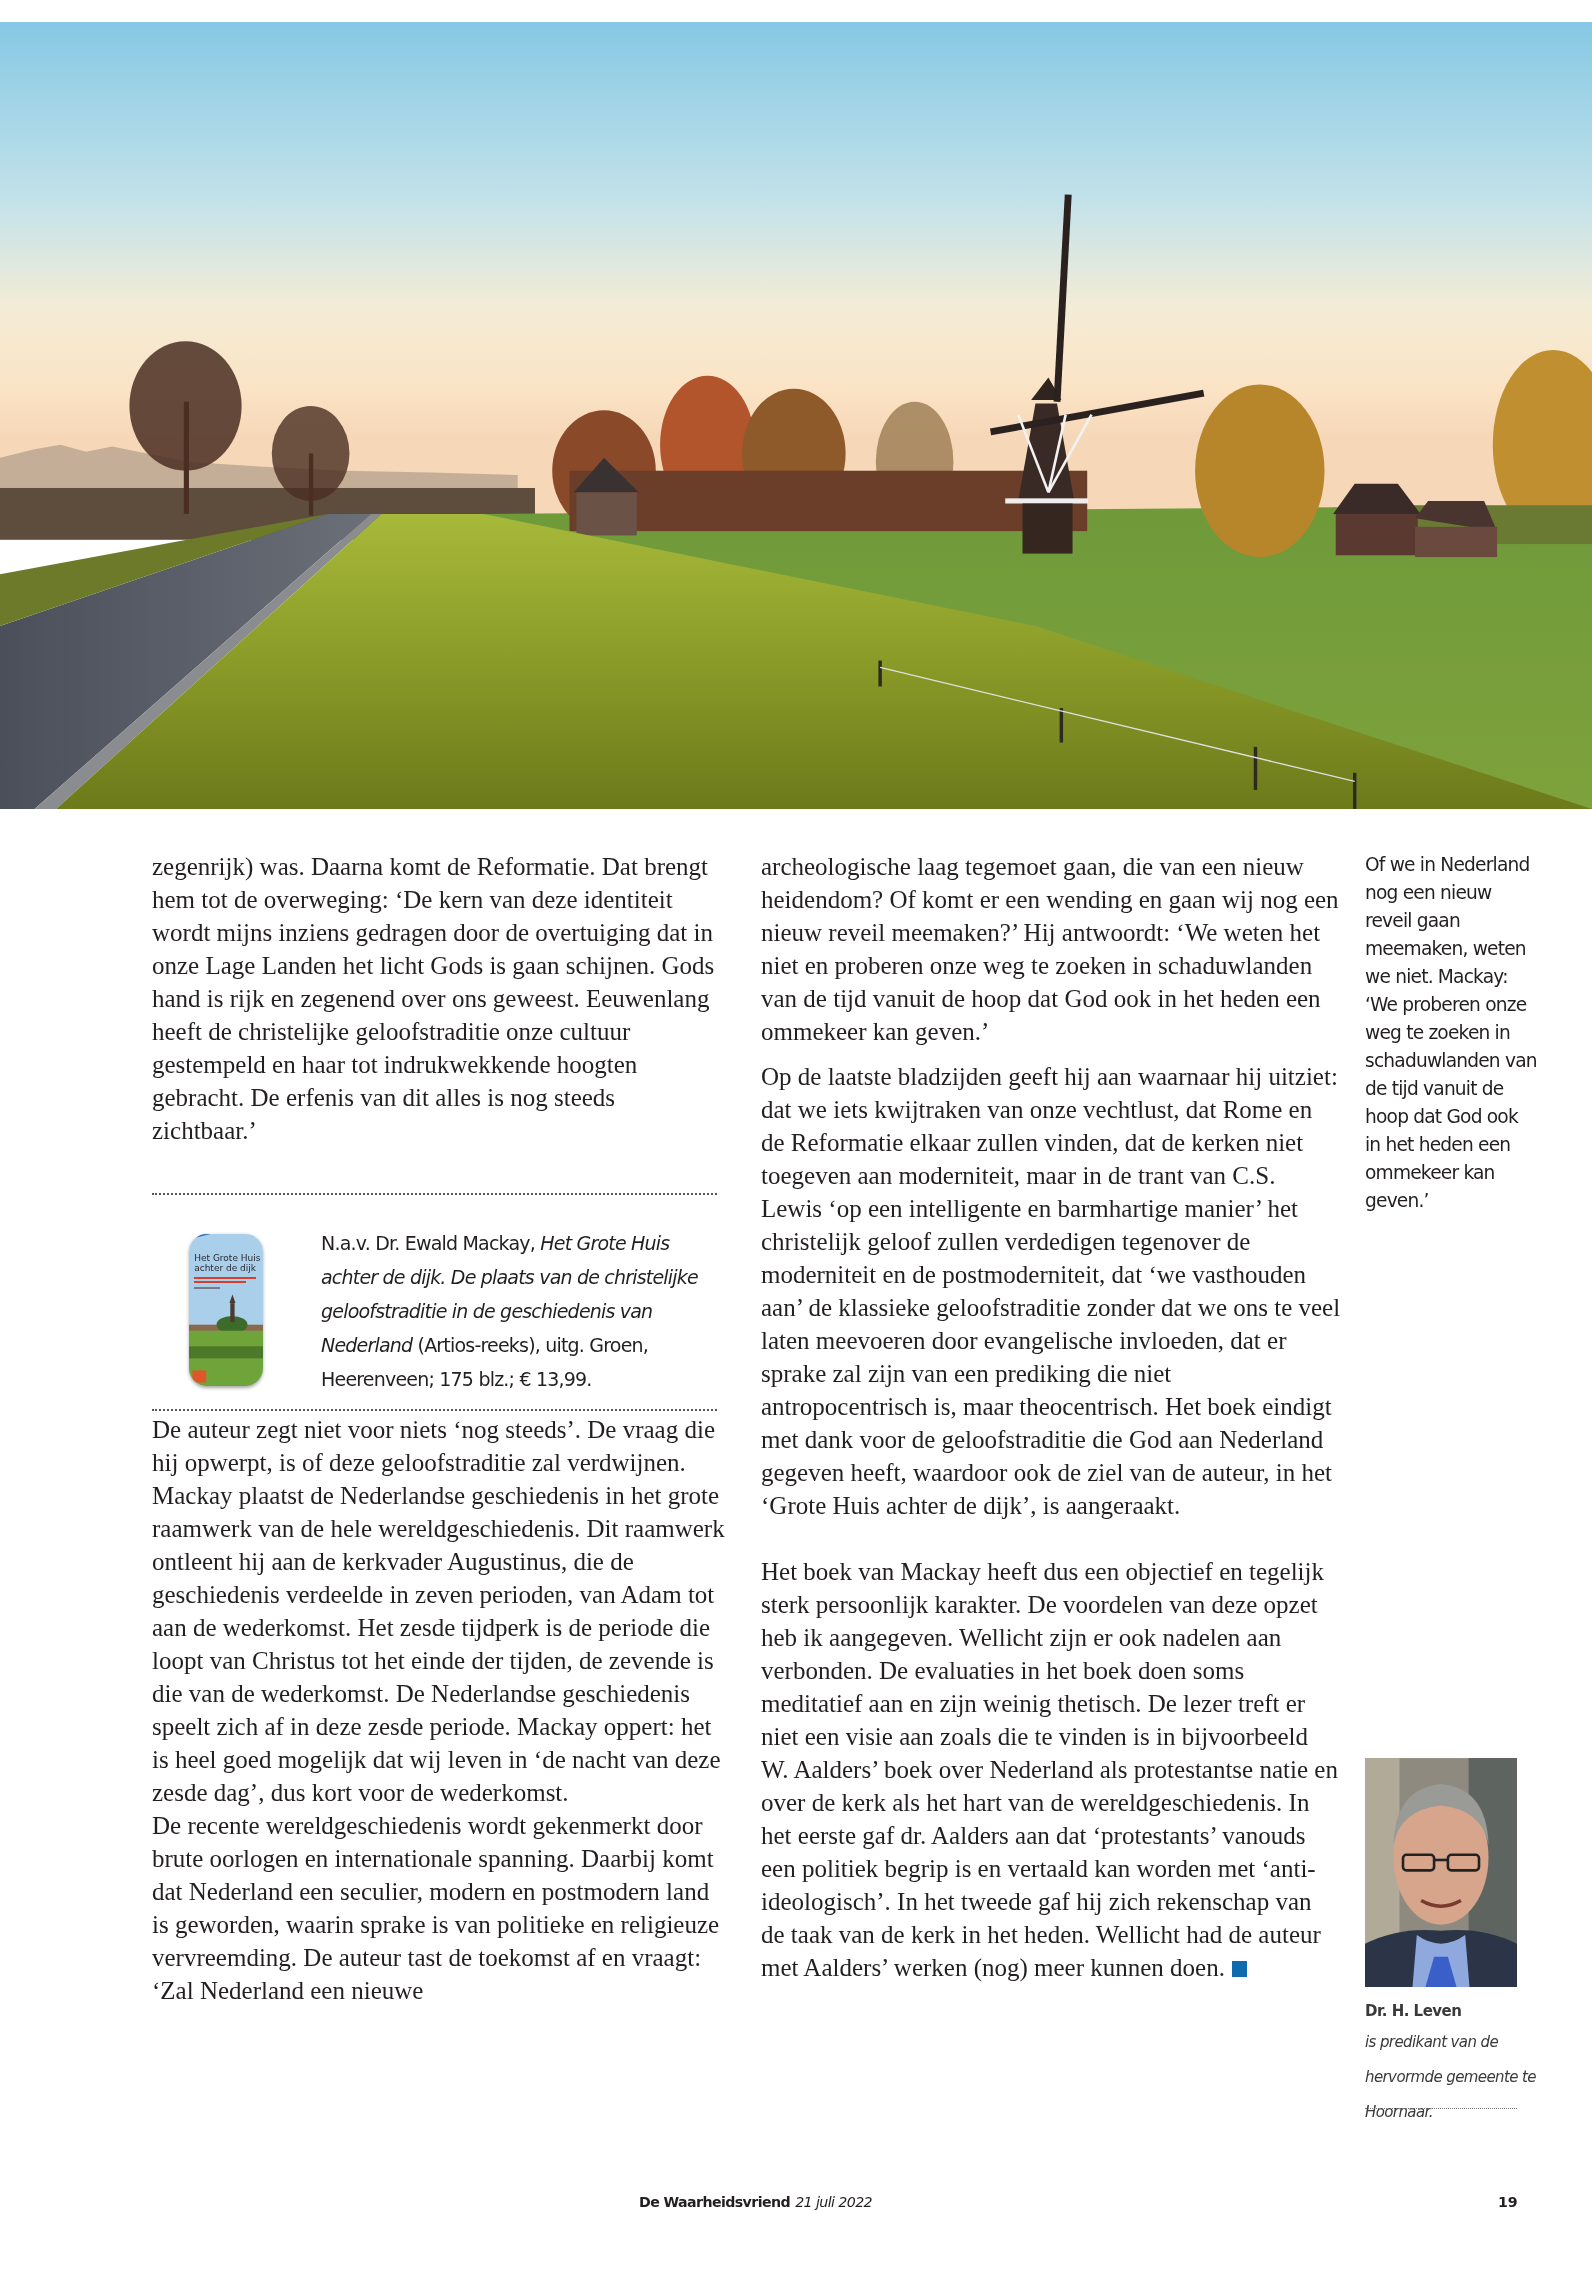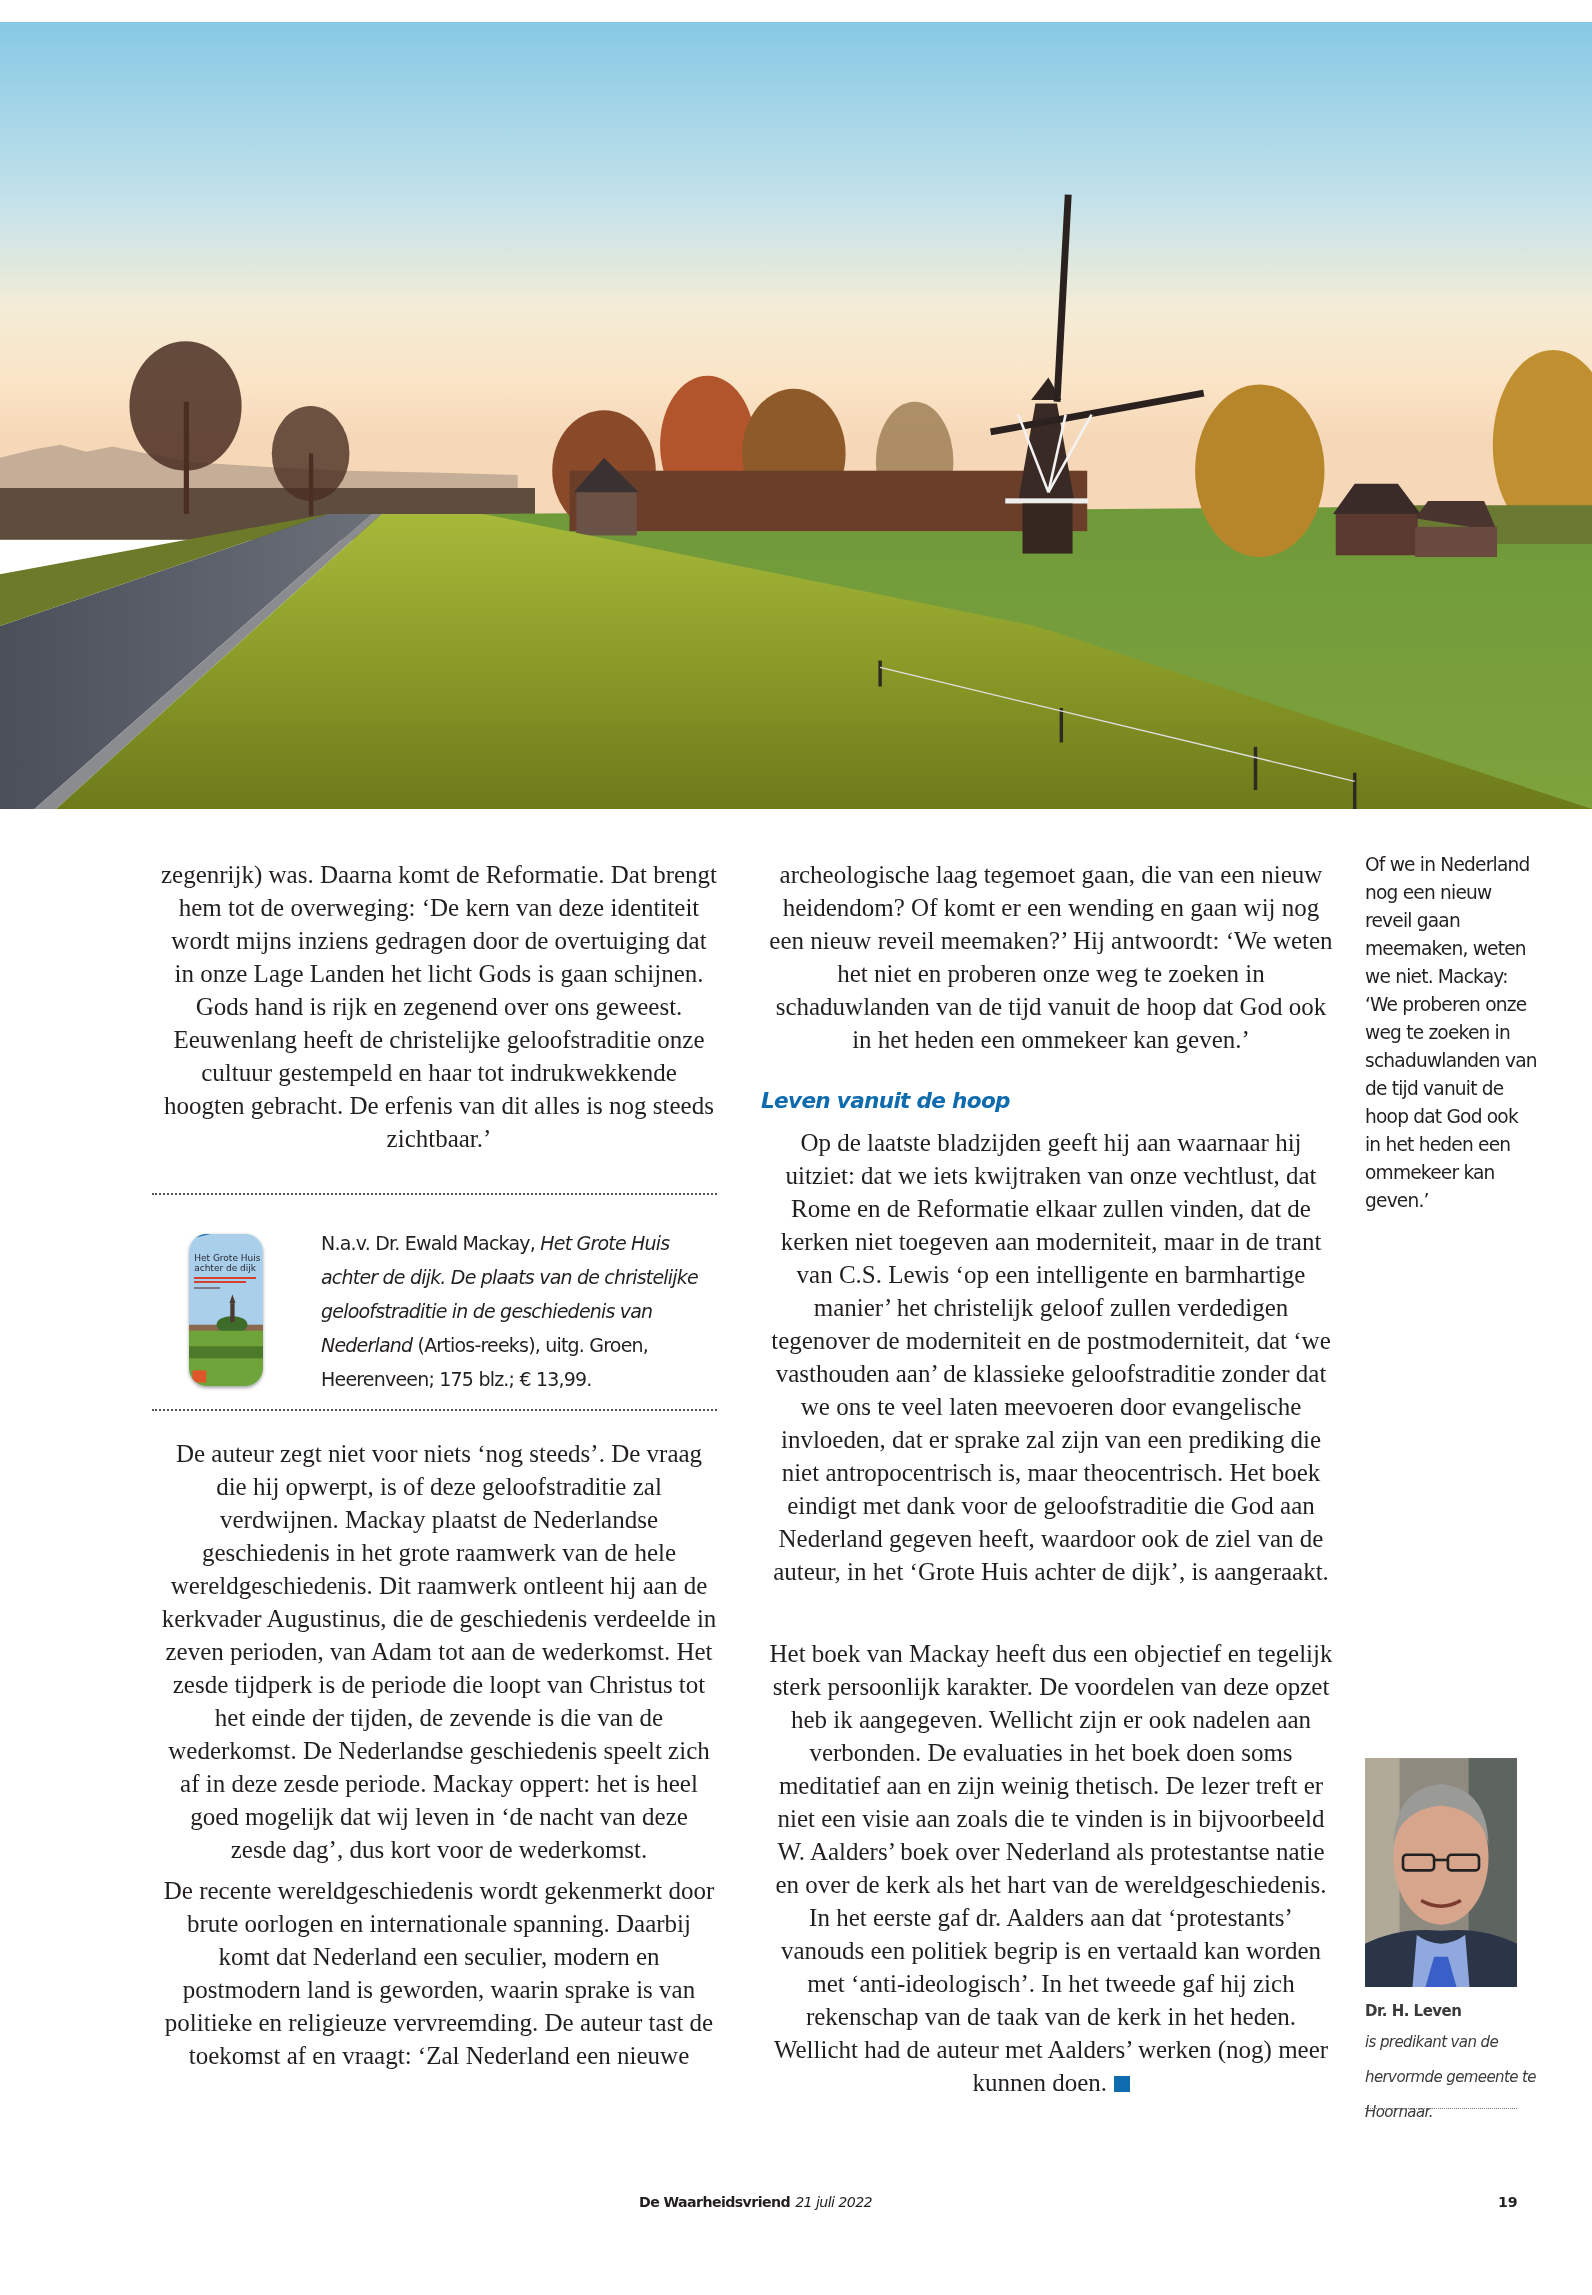--- a/index.html
+++ b/index.html
@@ -1,21 +1,21 @@
 <!DOCTYPE html>
 <html style="font-size:14px"><head>
 <meta charset="utf-8">
 <style>
   html, body { margin: 0; padding: 0; background: #ffffff; }
   body { width: 1592px; height: 2295px; position: relative; overflow: hidden; }
 
   #hero { position: absolute; left: 0; top: 21.6px; width: 1592px; height: 787px; display: block; }
 
   .col { position: absolute; font-family: "Liberation Serif", "DejaVu Serif", serif; font-size: 25px; line-height: 33px; color: #231f20; }
-  .col p { margin: 8px; white-space: pre-line; text-align: center; }
+  .col p { margin: 0; white-space: pre-line; }
   .col .gap { height: 33px; }
   #col1 { left: 152px; top: 850px; width: 574px; }
   #col2 { left: 761px; top: 850px; width: 580px; }
 
   .subhead { font-family: "DejaVu Sans", "Liberation Sans", sans-serif; font-style: italic; font-weight: bold; color: #0e6bad; font-size: 21.6px; line-height: 35px; letter-spacing: -0.7px; margin-top: 7px; }
 
   .dotted { border: 0; border-top: 2.6px dotted #555; margin: 0; height: 0; }
   #bookbox { position: absolute; left: 152px; top: 1193px; width: 565px; height: 217px; }
   #bookbox .top { position: absolute; left: 0; top: 0; width: 565px; }
   #bookbox .bottom { position: absolute; left: 0; top: 216px; width: 565px; }
@@ -170,21 +170,20 @@
   </div>
   <div id="booktext">
     <span>N.a.v. Dr. Ewald Mackay, </span><em>Het Grote Huis achter de dijk. De plaats van de christelijke geloofstraditie in de geschiedenis van Nederland</em><span> (Artios-reeks), uitg. Groen, Heerenveen; 175 blz.; € 13,99.</span>
   </div>
   <hr class="dotted bottom">
 </div>
 
 <div id="col2" class="col">
   <p>archeologische laag tegemoet gaan, die van een nieuw heidendom? Of komt er een wending en gaan wij nog een nieuw reveil meemaken?’ Hij antwoordt: ‘We weten het niet en proberen onze weg te zoeken in schaduwlanden van de tijd vanuit de hoop dat God ook in het heden een ommekeer kan geven.’</p>
   <div style="height:12px;"></div>
-  <div class="subhead">Leven vanuit de hoop</div>
   <p>Op de laatste bladzijden geeft hij aan waarnaar hij uitziet: dat we iets kwijtraken van onze vechtlust, dat Rome en de Reformatie elkaar zullen vinden, dat de kerken niet toegeven aan moderniteit, maar in de trant van C.S. Lewis ‘op een intelligente en barmhartige manier’ het christelijk geloof zullen verdedigen tegenover de moderniteit en de postmoderniteit, dat ‘we vasthouden aan’ de klassieke geloofstraditie zonder dat we ons te veel laten meevoeren door evangelische invloeden, dat er sprake zal zijn van een prediking die niet antropocentrisch is, maar theocentrisch. Het boek eindigt met dank voor de geloofstraditie die God aan Nederland gegeven heeft, waardoor ook de ziel van de auteur, in het ‘Grote Huis achter de dijk’, is aangeraakt.</p>
   <div class="gap"></div>
   <p><span>Het boek van Mackay heeft dus een objectief en tegelijk sterk persoonlijk karakter. De voordelen van deze opzet heb ik aangegeven. Wellicht zijn er ook nadelen aan verbonden. De evaluaties in het boek doen soms meditatief aan en zijn weinig thetisch. De lezer treft er niet een visie aan zoals die te vinden is in bijvoorbeeld W. Aalders’ boek over Nederland als protestantse natie en over de kerk als het hart van de wereldgeschiedenis. In het eerste gaf dr. Aalders aan dat ‘protestants’ vanouds een politiek begrip is en vertaald kan worden met ‘anti-ideologisch’. In het tweede gaf hij zich rekenschap van de taak van de kerk in het heden. Wellicht had de auteur met Aalders’ werken (nog) meer kunnen doen.</span><span class="end-mark"></span></p>
 </div>
 
 <div id="pullquote">Of we in Nederland nog een nieuw reveil gaan meemaken, weten we niet. Mackay: ‘We proberen onze weg te zoeken in schaduwlanden van de tijd vanuit de hoop dat God ook in het heden een ommekeer kan geven.’</div>
 
 <div id="author-photo">
   <svg width="152" height="229" viewBox="0 0 176 265">
     <rect width="176" height="265" fill="#8f8a80"></rect>

